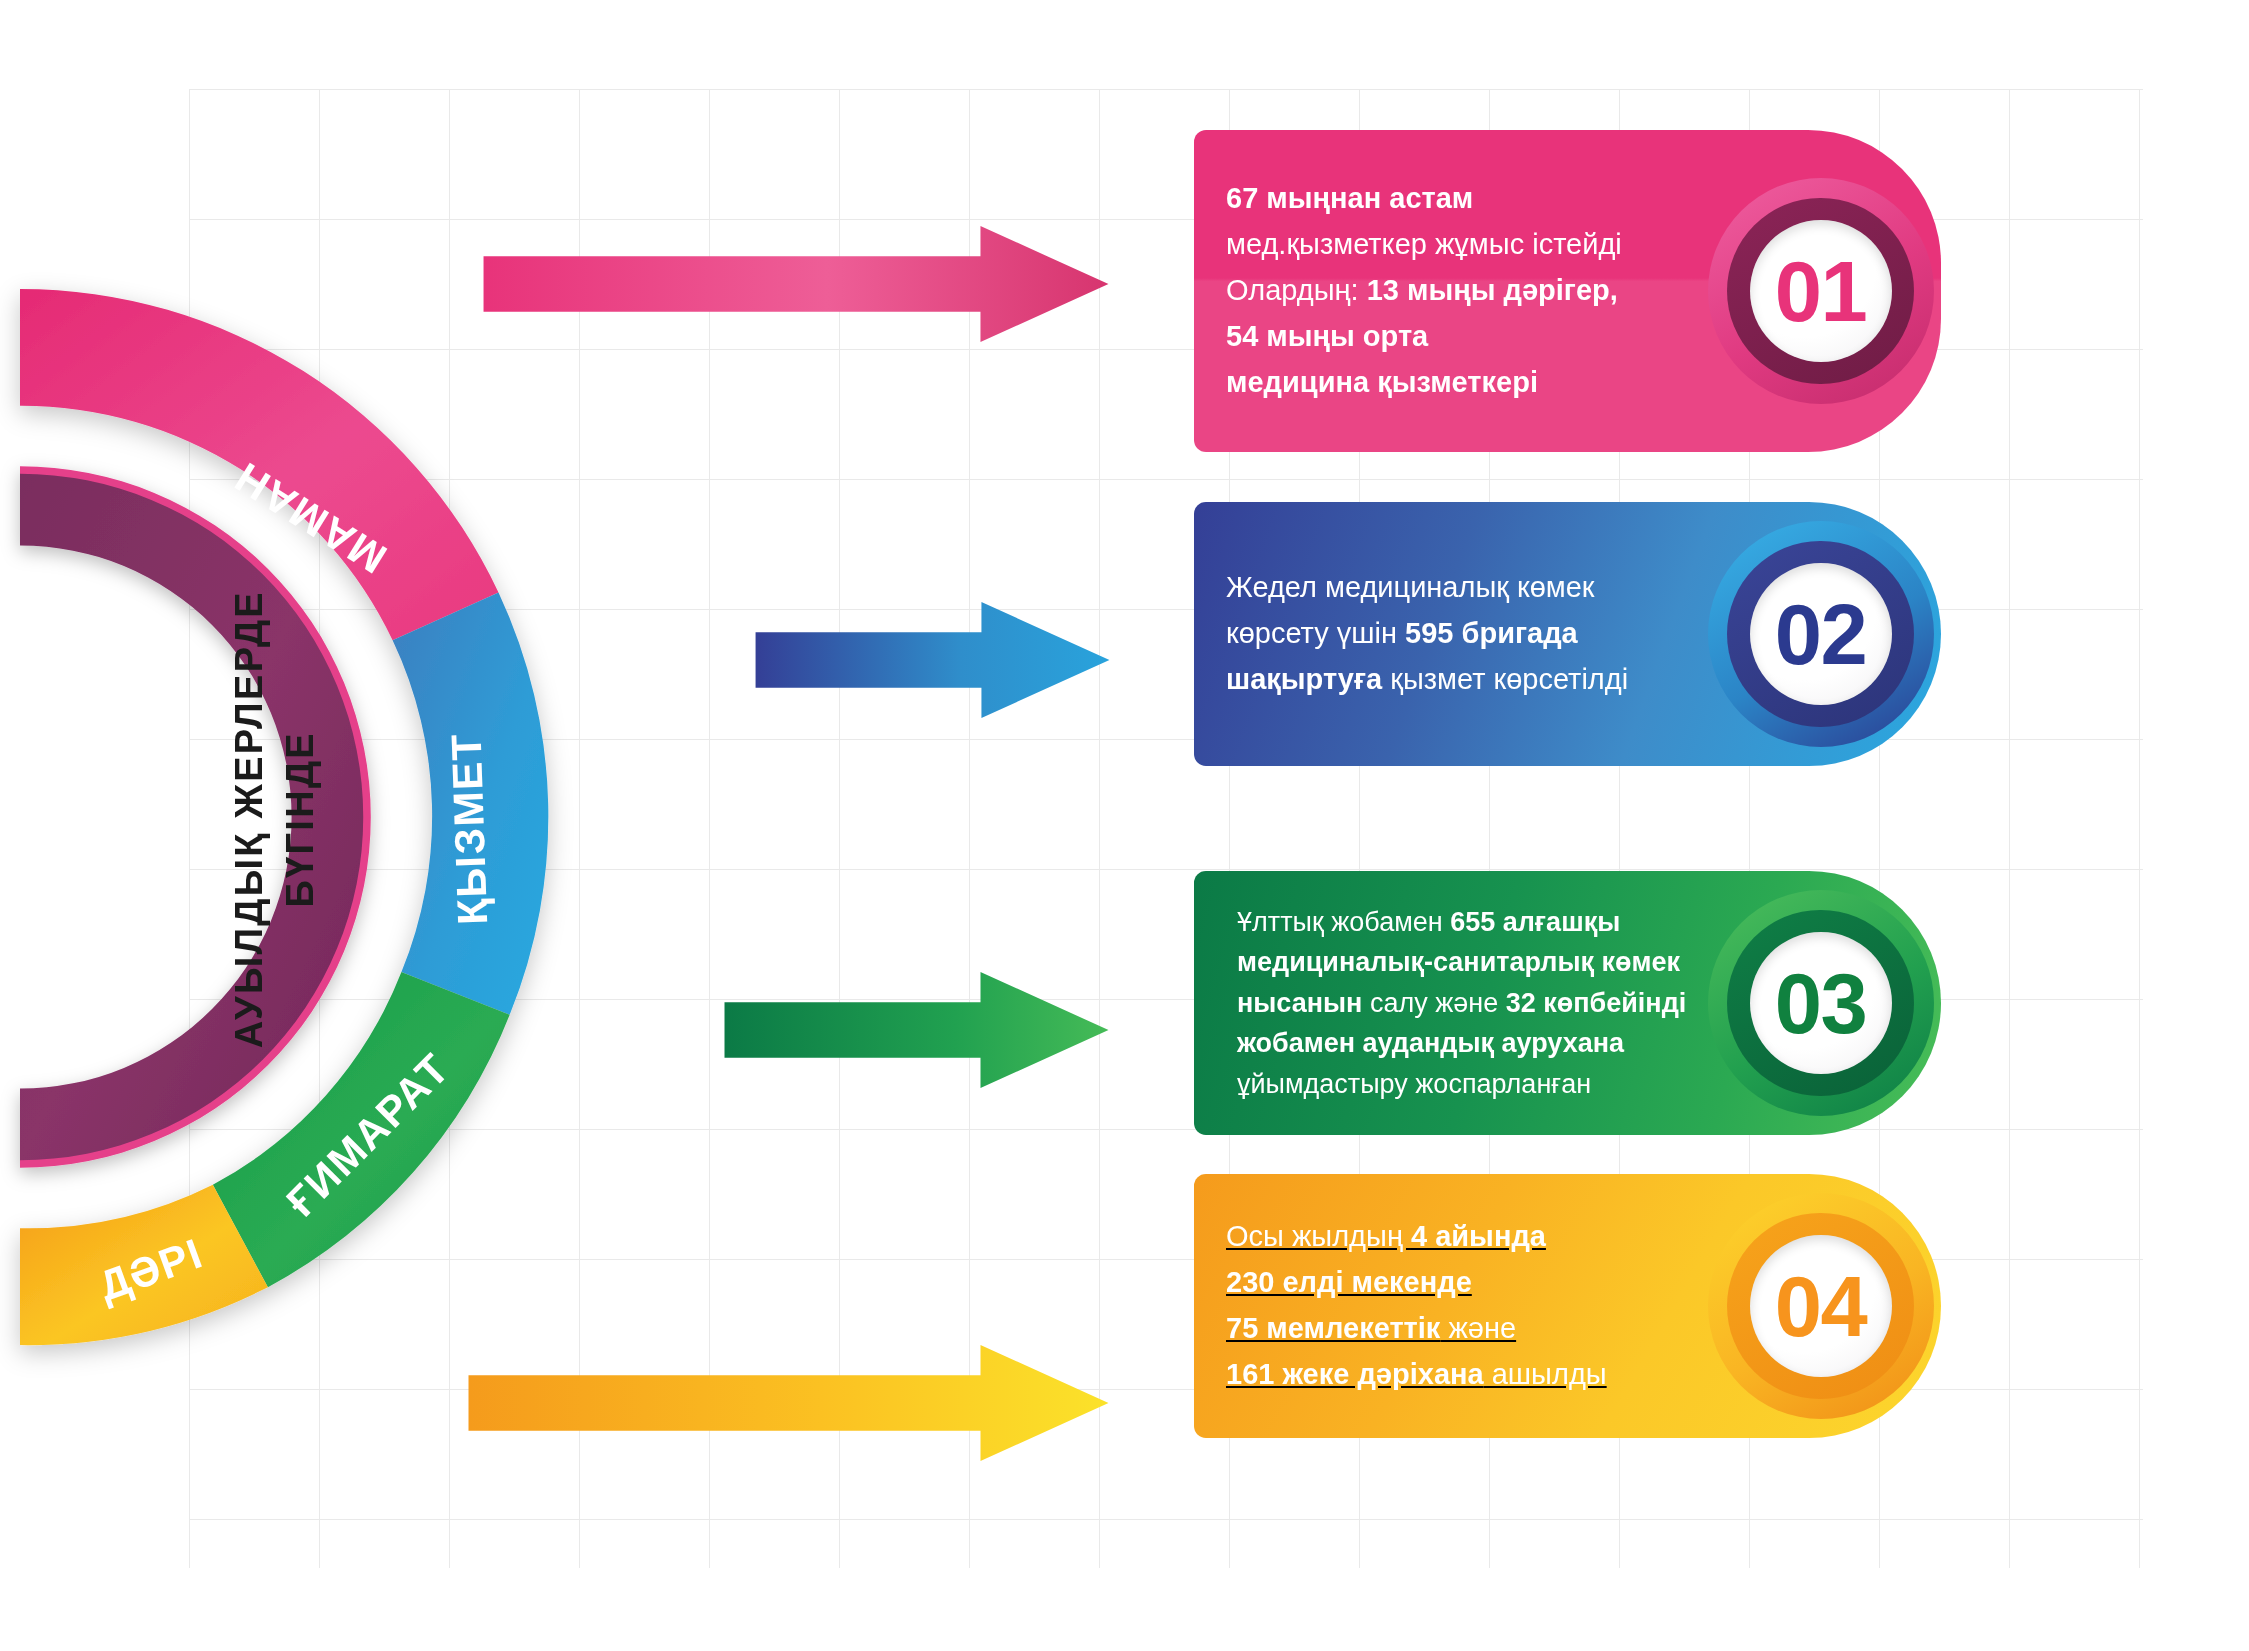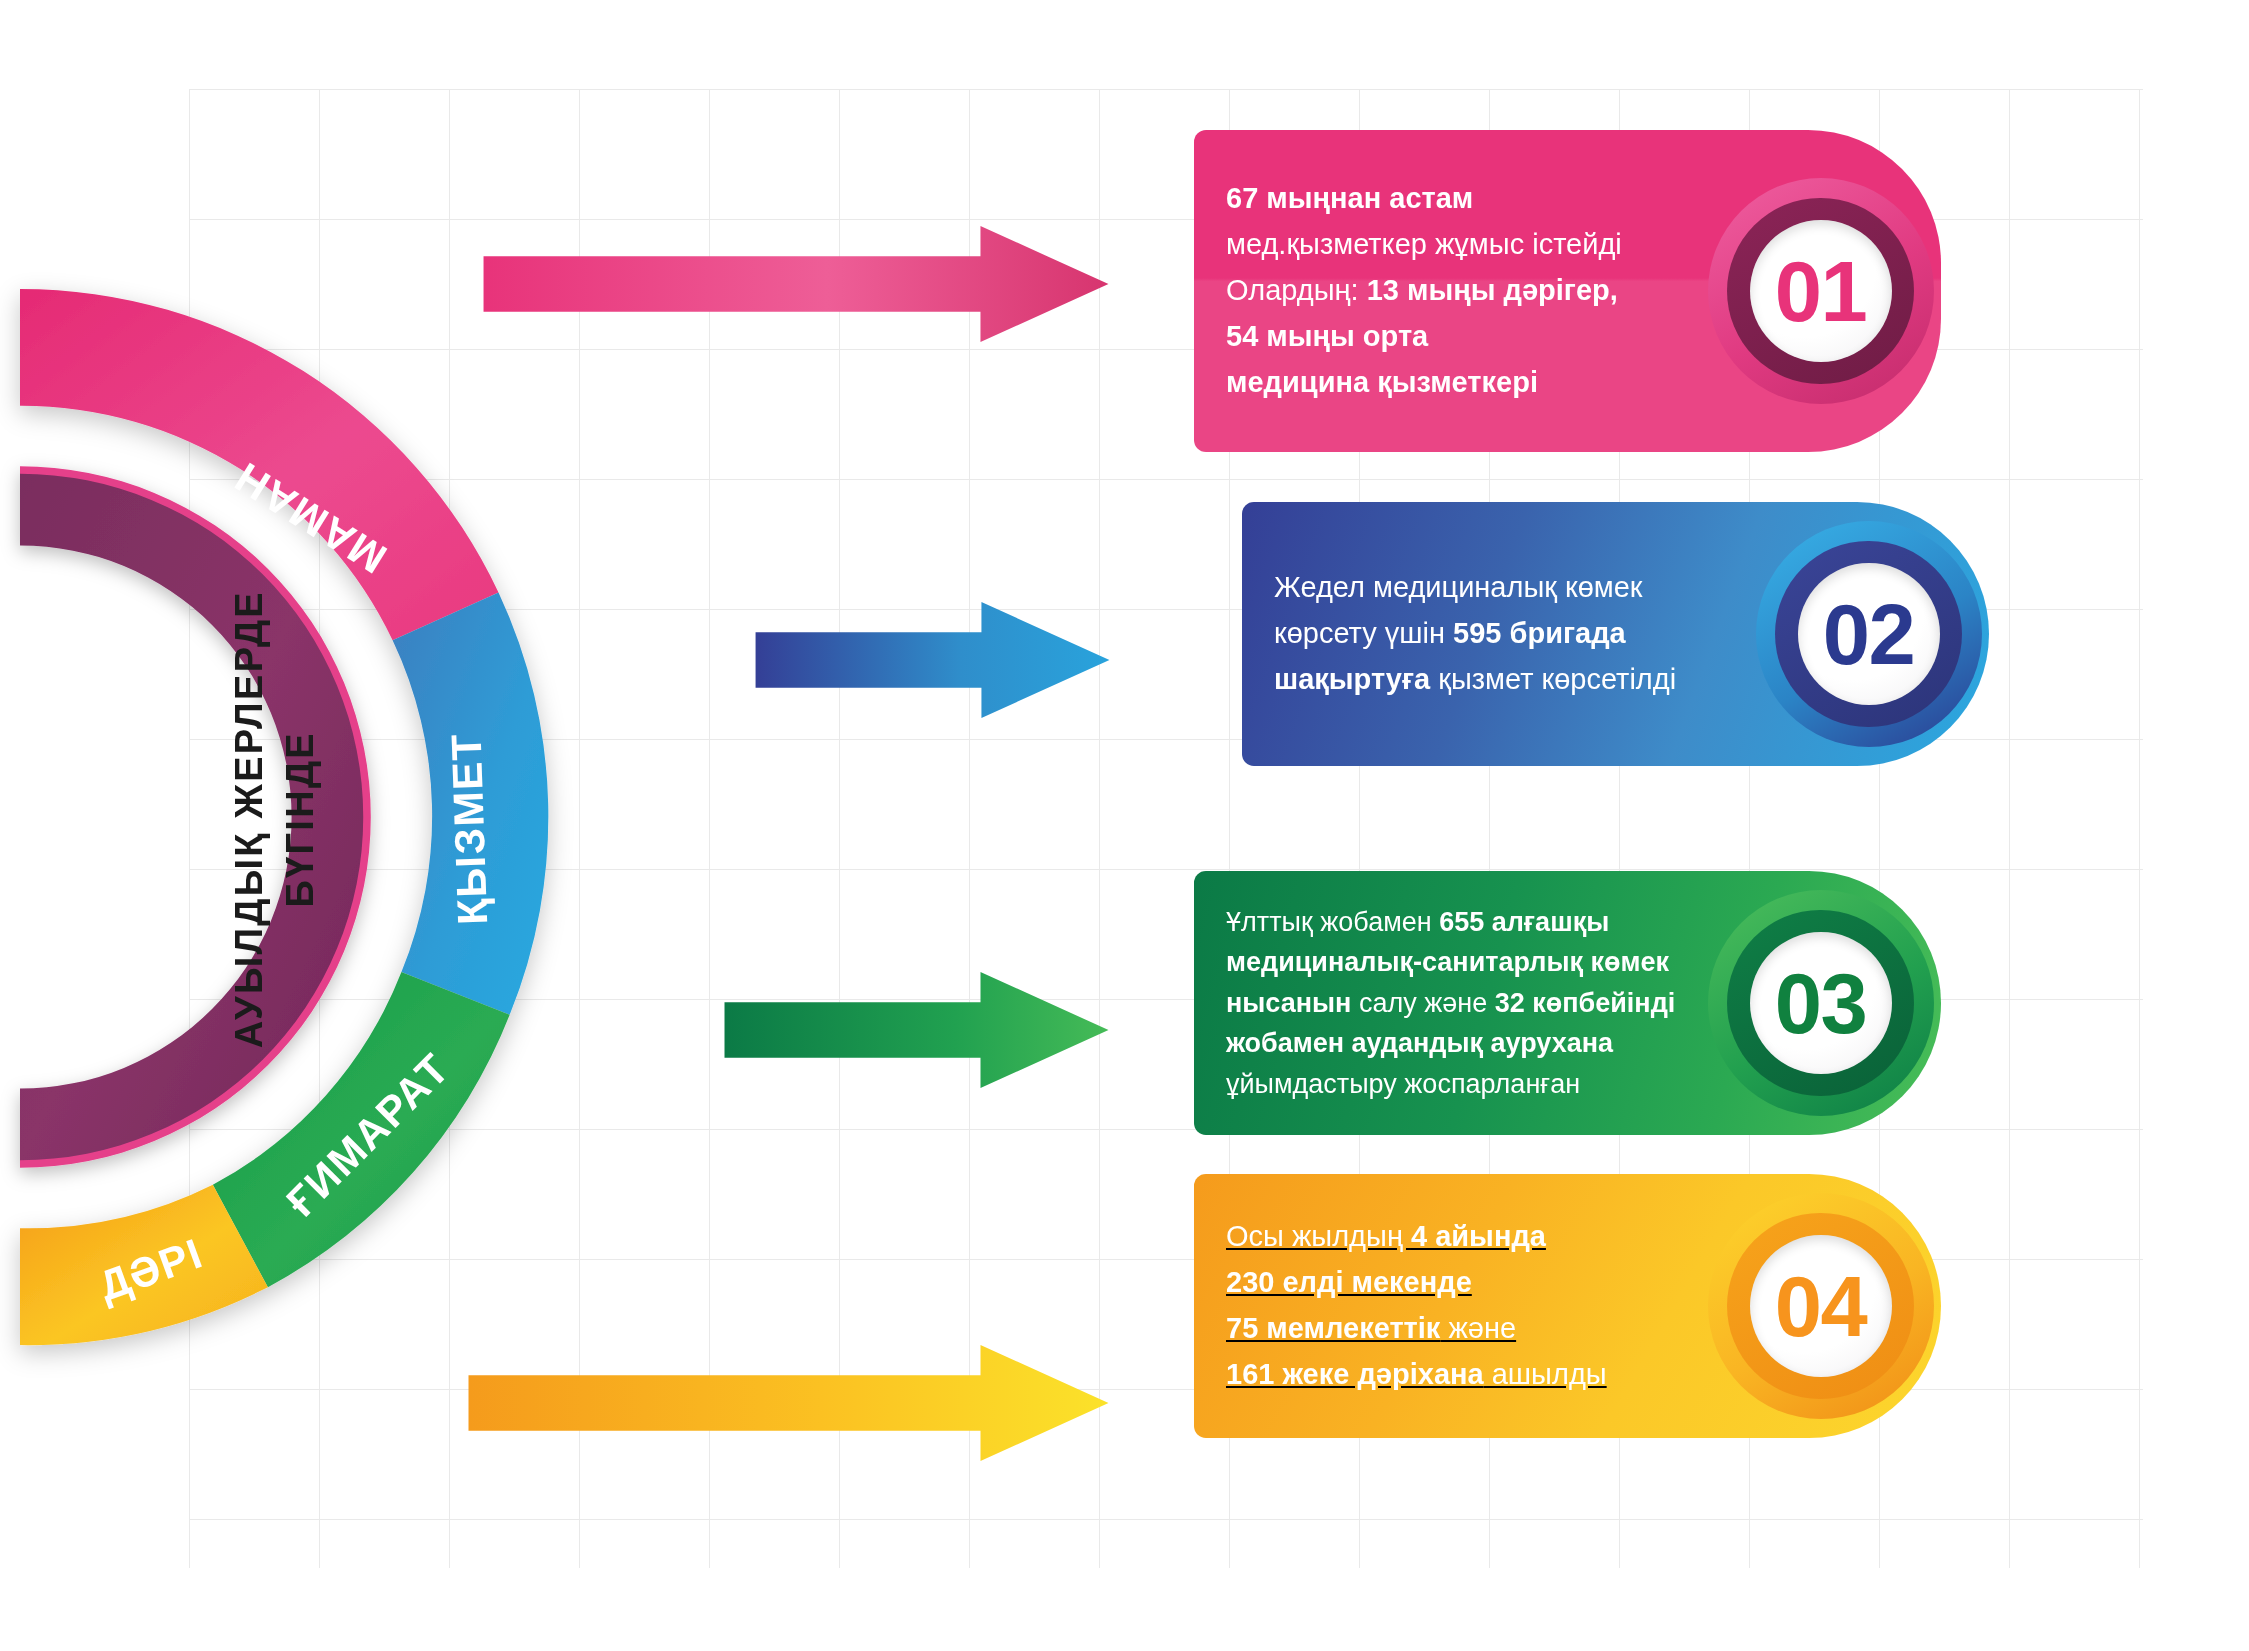--- a/index.html
+++ b/index.html
@@ -121,27 +121,27 @@
     line-height:1;
   }
 
   
   .c1{background:linear-gradient(180deg,#e8337a 0%,#e8337a 46%,#ea4585 47%,#ea4585 100%);}
   .c1 .cardshadow{background:#9d2458;}
   .c1 .ringouter{background:linear-gradient(150deg,#ef5fa0,#e03a81 55%,#c22b6b);}
   .c1 .ringinner{background:linear-gradient(150deg,#8c2457,#6f1c45);}
   .c1 .num{color:#e8337a;}
 
-  .c2{background:linear-gradient(110deg,#343f96 0%,#3a63ad 34%,#3e8cc9 62%,#2aa8e0 100%);margin-left:48px;}
+  .c2{background:linear-gradient(110deg,#343f96 0%,#3a63ad 34%,#3e8cc9 62%,#2aa8e0 100%);}
   .c2 .cardshadow{background:#2b2f78;}
   .c2 .ringouter{background:linear-gradient(150deg,#38b2e8,#2b84c6 55%,#2b3a8f);}
   .c2 .ringinner{background:linear-gradient(150deg,#3a4598,#2c3479);}
   .c2 .num{color:#2b3a8f;}
 
-  .c3{background:linear-gradient(105deg,#0b7a46 0%,#17924f 40%,#2ba952 72%,#49be58 100%);}
+  .c3{background:linear-gradient(105deg,#0b7a46 0%,#17924f 40%,#2ba952 72%,#49be58 100%);padding-left:11px;}
   .c3 .cardshadow{background:#0a5c36;}
   .c3 .ringouter{background:linear-gradient(150deg,#4cbe5c,#22a04f 55%,#0c7c45);}
   .c3 .ringinner{background:linear-gradient(150deg,#0f7f46,#0a6138);}
   .c3 .num{color:#10813f;}
 
   .c4{background:linear-gradient(120deg,#f59b1c 0%,#f9b223 36%,#fbc828 62%,#fcd62d 100%);}
   .c4 .cardshadow{background:#e08712;}
   .c4 .ringouter{background:linear-gradient(150deg,#fdd42c,#f9b523 55%,#f08c16);}
   .c4 .ringinner{background:linear-gradient(150deg,#f7a41b,#ef8d14);}
   .c4 .num{color:#f7941d;}

